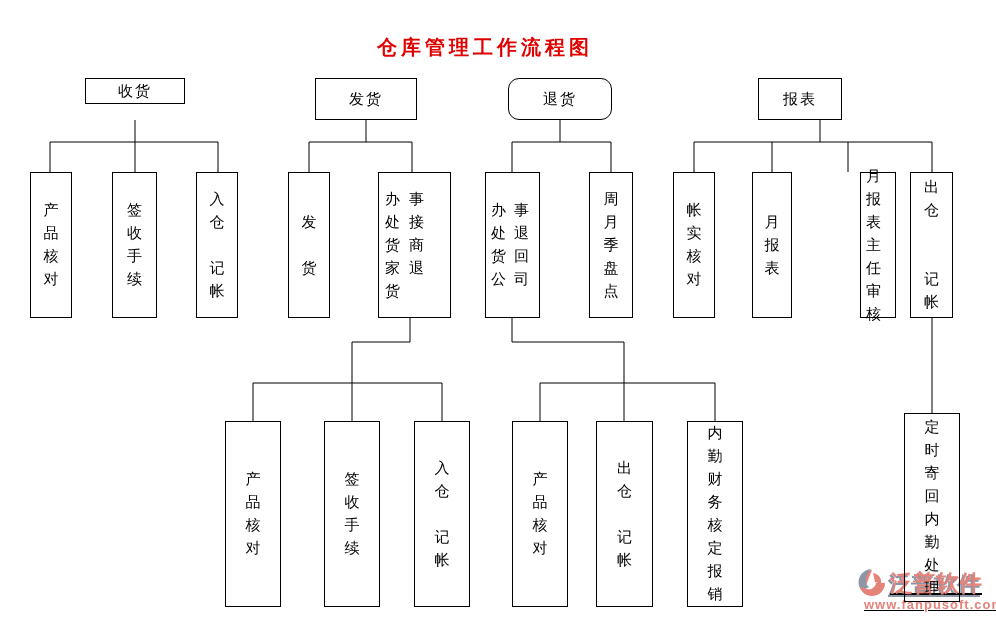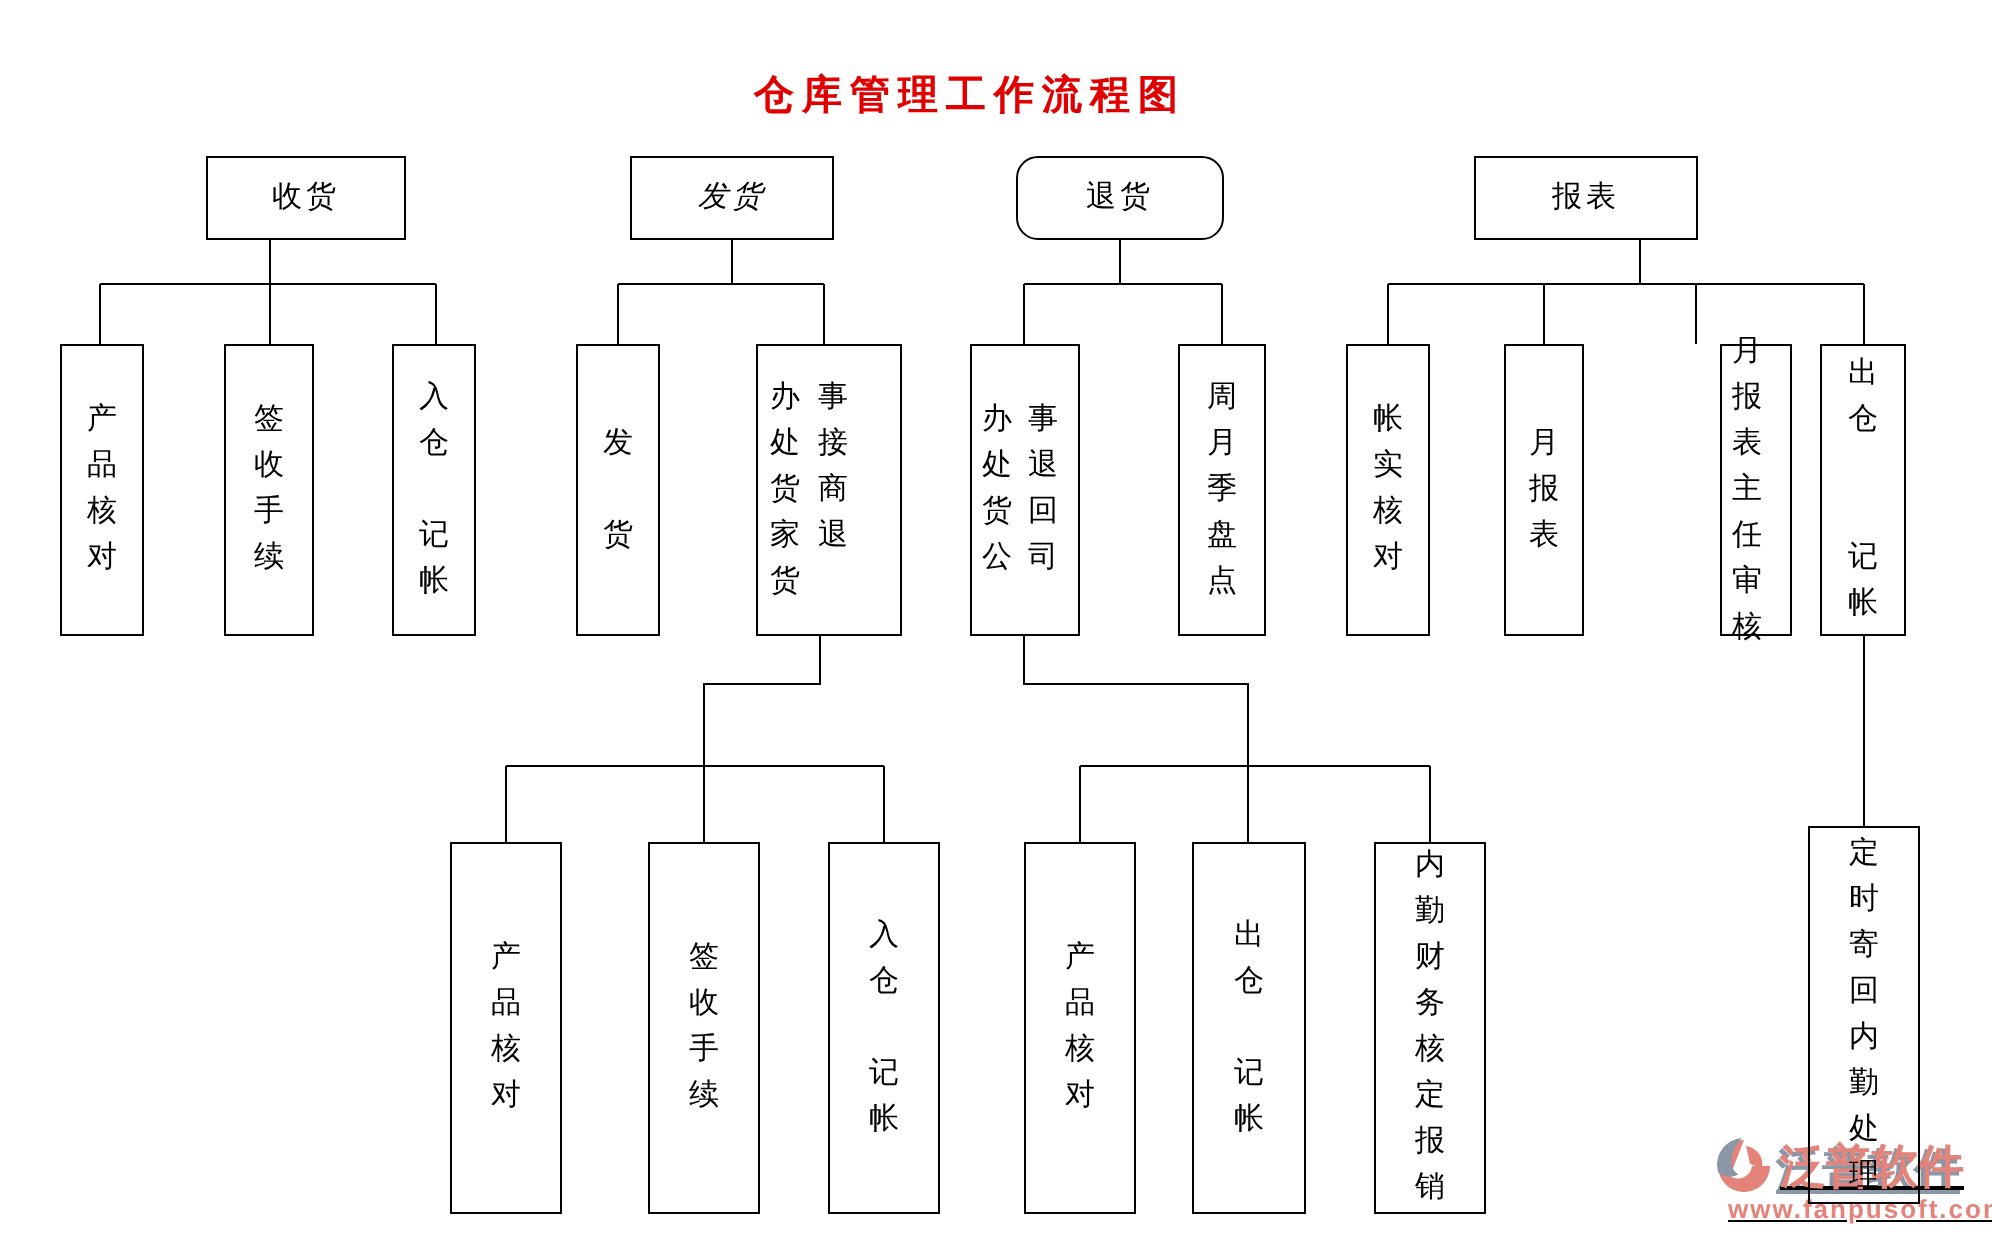--- a/index.html
+++ b/index.html
@@ -62,30 +62,30 @@
   <svg id="wires" width="996" height="617">
     <path d="M135 120 V142 M50 142 H218 M50 142 V172 M135 142 V172 M218 142 V172"></path>
     <path d="M366 120 V142 M309 142 H412 M309 142 V172 M412 142 V172"></path>
     <path d="M560 120 V142 M512 142 H611 M512 142 V172 M611 142 V172"></path>
     <path d="M820 120 V142 M694 142 H932 M694 142 V172 M772 142 V172 M848 142 V172 M932 142 V172"></path>
     <path d="M410 318 V342 H352 V383 M253 383 H442 M253 383 V421 M352 383 V421 M442 383 V421"></path>
     <path d="M512 318 V342 H624 V383 M540 383 H715 M540 383 V421 M624 383 V421 M715 383 V421"></path>
     <path d="M932 318 V413"></path>
   </svg>
 
-  <div class="node toplabel" style="left:103px;top:78px;width:100px;height:42px;">
+  <div class="node toplabel" style="left:85px;top:78px;width:100px;height:26px;">
       <span class="txt">收货</span>
     </div>
-  <div class="node toplabel" style="left:315px;top:78px;width:102px;height:42px;font-style:italic;">
+  <div class="node toplabel" style="left:315px;top:78px;width:102px;height:42px;">
       <span class="txt">发货</span>
     </div>
   <div class="node toplabel" style="left:508px;top:78px;width:104px;height:42px;border-radius:11px;">
       <span class="txt">退货</span>
     </div>
-  <div class="node toplabel" style="left:737px;top:78px;width:112px;height:42px;">
+  <div class="node toplabel" style="left:758px;top:78px;width:84px;height:42px;">
       <span class="txt">报表</span>
     </div>
 
   <div class="node" style="left:30px;top:172px;width:42px;height:146px;">
       <span class="txt">产
 品
 核
 对</span>
     </div>
   <div class="node" style="left:112px;top:172px;width:45px;height:146px;">

